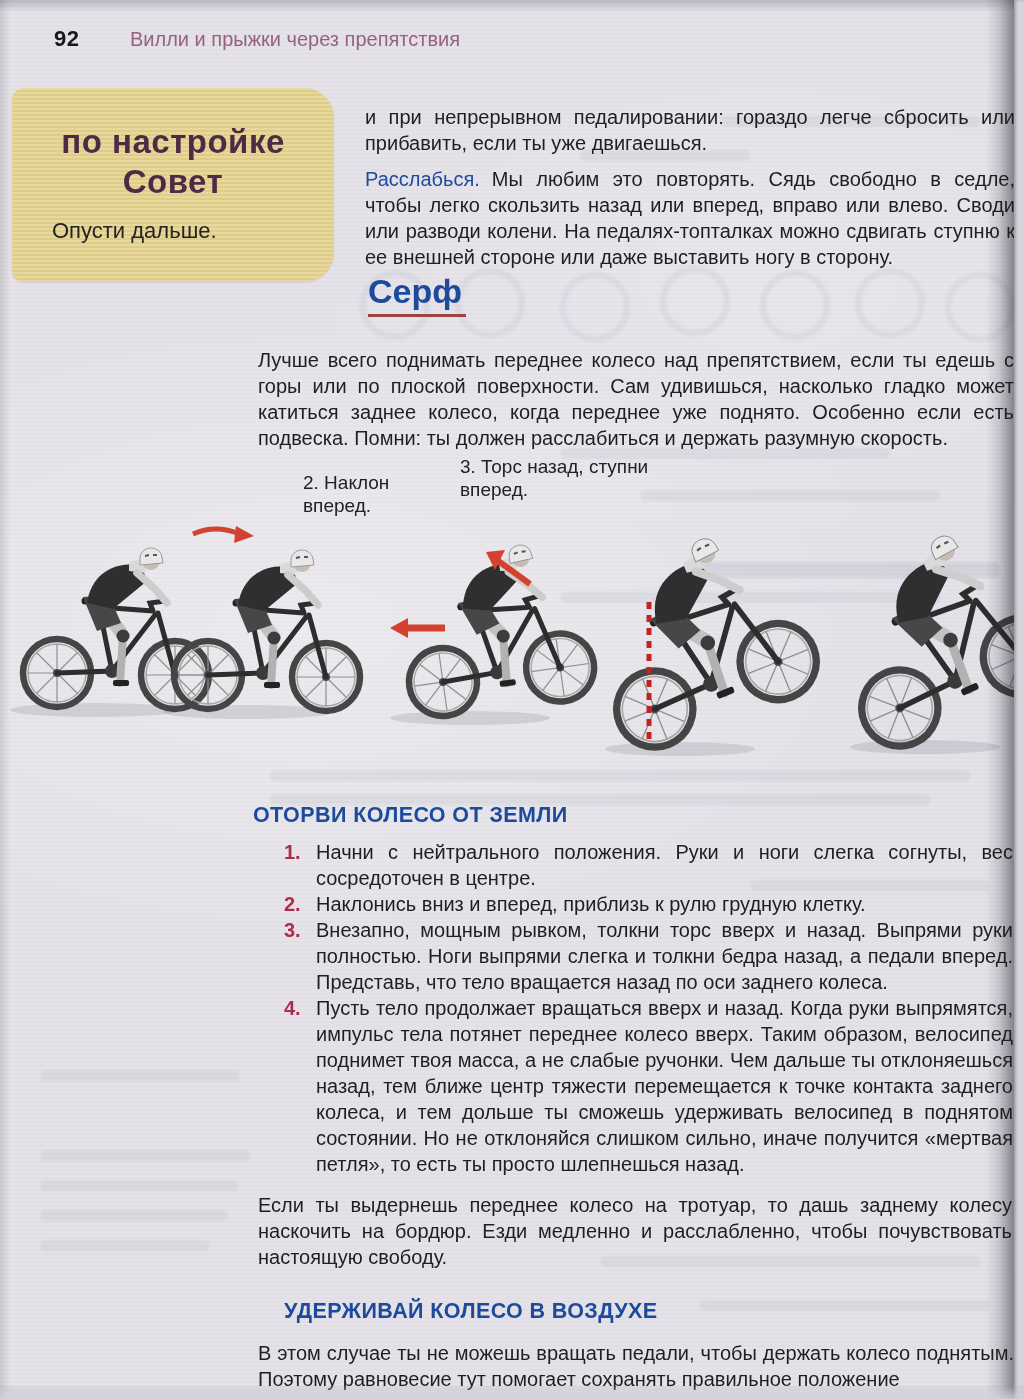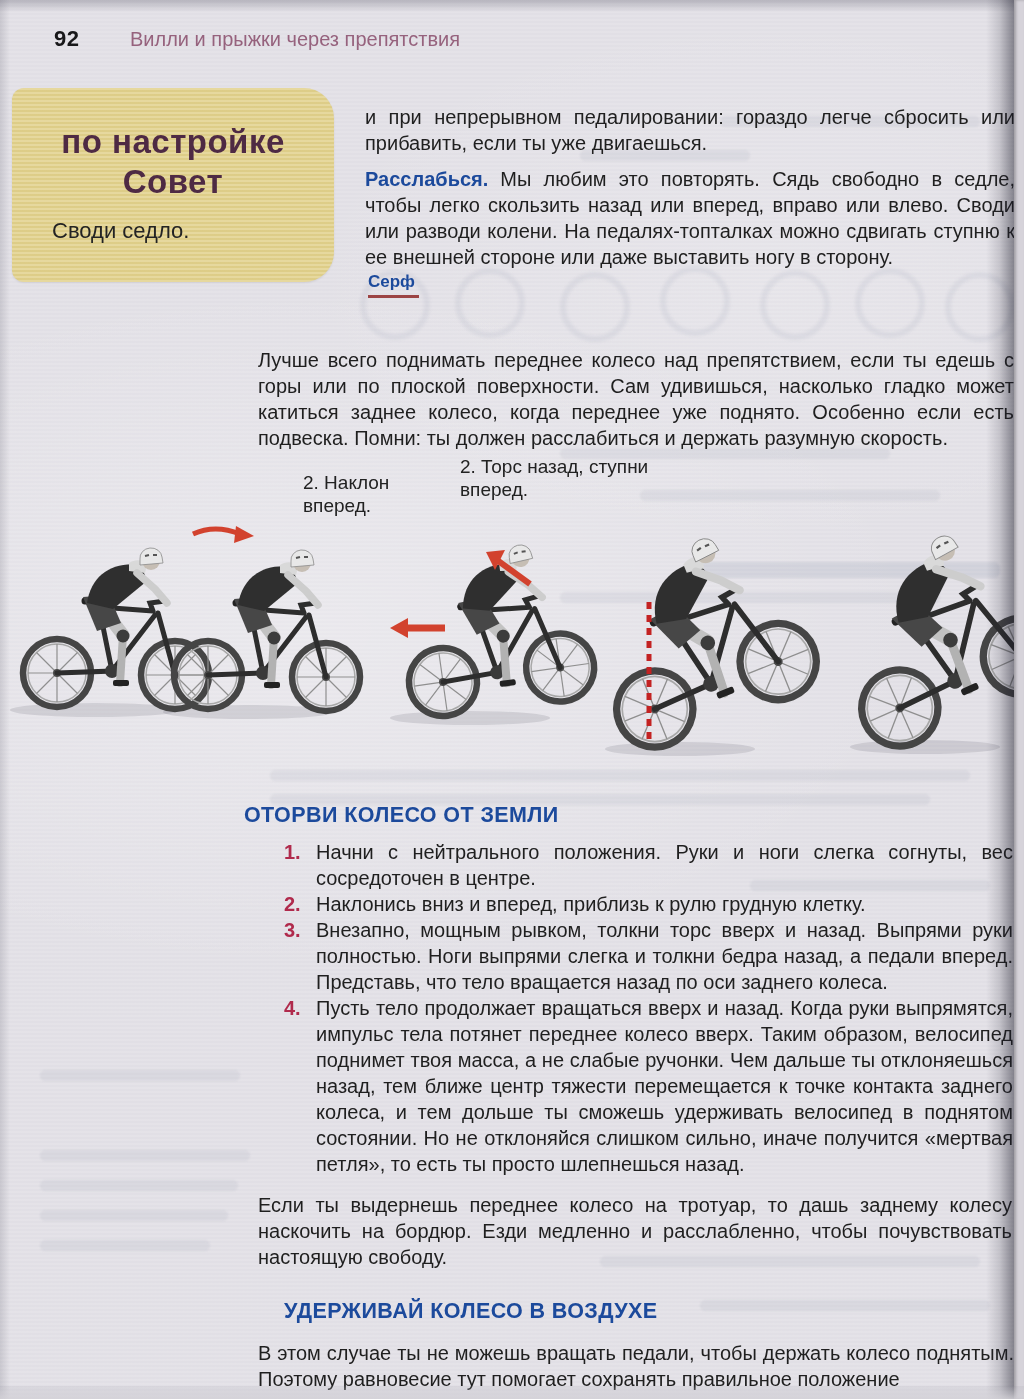--- a/index.html
+++ b/index.html
@@ -33,37 +33,37 @@
     border-radius:12px 30px 30px 12px;
     box-shadow:0 1px 2px rgba(0,0,0,0.08);
   }
   .tip-title{margin-top:34px;text-align:center;font-size:33px;line-height:40px;font-weight:bold;color:var(--tip_title_plum,#4e2a44);letter-spacing:0.5px;}
   .tip-body{margin:16px 0 0 40px;font-size:22px;color:#232323;}
 
   
   .bt{font-size:20px;line-height:26px;text-align:justify;}
   .p-intro1{left:365px;top:84px;width:650px;}
   .p-relax{left:365px;top:146px;width:650px;}
-  .lead{color:var(--heading_blue,#1c4a9c);font-weight:bold;margin-right:12px;margin-top:8px;}
-  .h-serf{left:368px;top:272px;font-size:17px;font-weight:bold;color:var(--heading_blue,#1c4a9c);border-bottom:3px solid var(--underline_red,#9c4444);padding:0 4px 3px 0;}
+  .lead{color:var(--heading_blue,#1c4a9c);font-weight:normal;margin-right:12px;margin-top:8px;}
+  .h-serf{left:368px;top:272px;font-size:34px;font-weight:bold;color:var(--heading_blue,#1c4a9c);border-bottom:3px solid var(--underline_red,#9c4444);padding:0 4px 3px 0;}
   .p-surf{left:258px;top:327px;width:756px;}
 
   
   .cap{font-size:19px;line-height:23px;color:#222;}
   .cap1{left:103px;top:455px;width:168px;}
   .cap2{left:303px;top:471px;width:130px;}
   .cap3{left:460px;top:455px;width:190px;}
   .cap4{left:698px;top:455px;width:180px;}
 
   
   .photos{left:0;top:488px;width:1024px;height:290px;}
 
   
   .h-sec{font-size:21.5px;font-weight:bold;color:var(--heading_blue,#1c4a9c);letter-spacing:0.4px;}
-  .h-otorvi{left:244px;top:803px;}
+  .h-otorvi{left:253px;top:803px;}
   .steps{left:284px;top:839px;width:729px;}
   .step{display:flex;margin:0;}
   .step .num{flex:0 0 32px;font-weight:bold;color:var(--list_number_red,#b02a4c);font-size:20px;line-height:26px;}
   .step .txt{flex:1;font-size:20px;line-height:26px;text-align:justify;}
   .p-closing{left:258px;top:1172px;width:754px;}
   .h-uderzh{left:268px;top:1283px;}
   .p-hold{left:258px;top:1320px;width:756px;}
 
   
   .gl{position:absolute;height:11px;border-radius:6px;background:rgba(125,135,160,0.10);filter:blur(1px);}
@@ -102,31 +102,31 @@
   </div>
 
   <div class="abs pagenum">92</div>
   <div class="abs chapter">Вилли и прыжки через препятствия</div>
 
   <aside class="abs tipbox">
     <div class="tip-title">
       <div>по настройке</div>
       <div>Совет</div>
     </div>
-    <div class="tip-body">Своди седло.</div>
+    <div class="tip-body">Опусти дальше.</div>
   </aside>
 
   <p class="abs bt p-intro1">и при непрерывном педалировании: гораздо легче сбросить или прибавить, если ты уже двигаешься.</p>
   <p class="abs bt p-relax"><span class="lead">Расслабься.</span><span>Мы любим это повторять. Сядь свободно в седле, чтобы легко скользить назад или вперед, вправо или влево. Своди или разводи колени. На педалях-топталках можно сдвигать ступню к ее внешней стороне или даже выставить ногу в сторону.</span></p>
 
   <h2 class="abs h-serf" style="margin:0;">Серф</h2>
   <p class="abs bt p-surf">Лучше всего поднимать переднее колесо над препятствием, если ты едешь с горы или по плоской поверхности. Сам удивишься, насколько гладко может катиться заднее колесо, когда переднее уже поднято. Особенно если есть подвеска. Помни: ты должен расслабиться и держать разумную скорость.</p>
 
   <div class="abs cap cap2">2. Наклон вперед.</div>
-  <div class="abs cap cap3">2. Торс назад, ступни вперед.</div>
+  <div class="abs cap cap3">3. Торс назад, ступни вперед.</div>
 
   <svg class="abs photos" viewBox="0 0 1024 290">
     <defs>
       <g id="wheel">
         <circle r="34" fill="none" stroke="#454545" stroke-width="6.5"></circle>
         <circle r="29" fill="none" stroke="#a8a8a8" stroke-width="1.5"></circle>
         <path d="M-29,0 L29,0 M0,-29 L0,29 M-20.5,-20.5 L20.5,20.5 M-20.5,20.5 L20.5,-20.5" stroke="#8f8f8f" stroke-width="1.2"></path>
         <circle r="4" fill="#4a4a4a"></circle>
       </g>
       <g id="cyclist">

